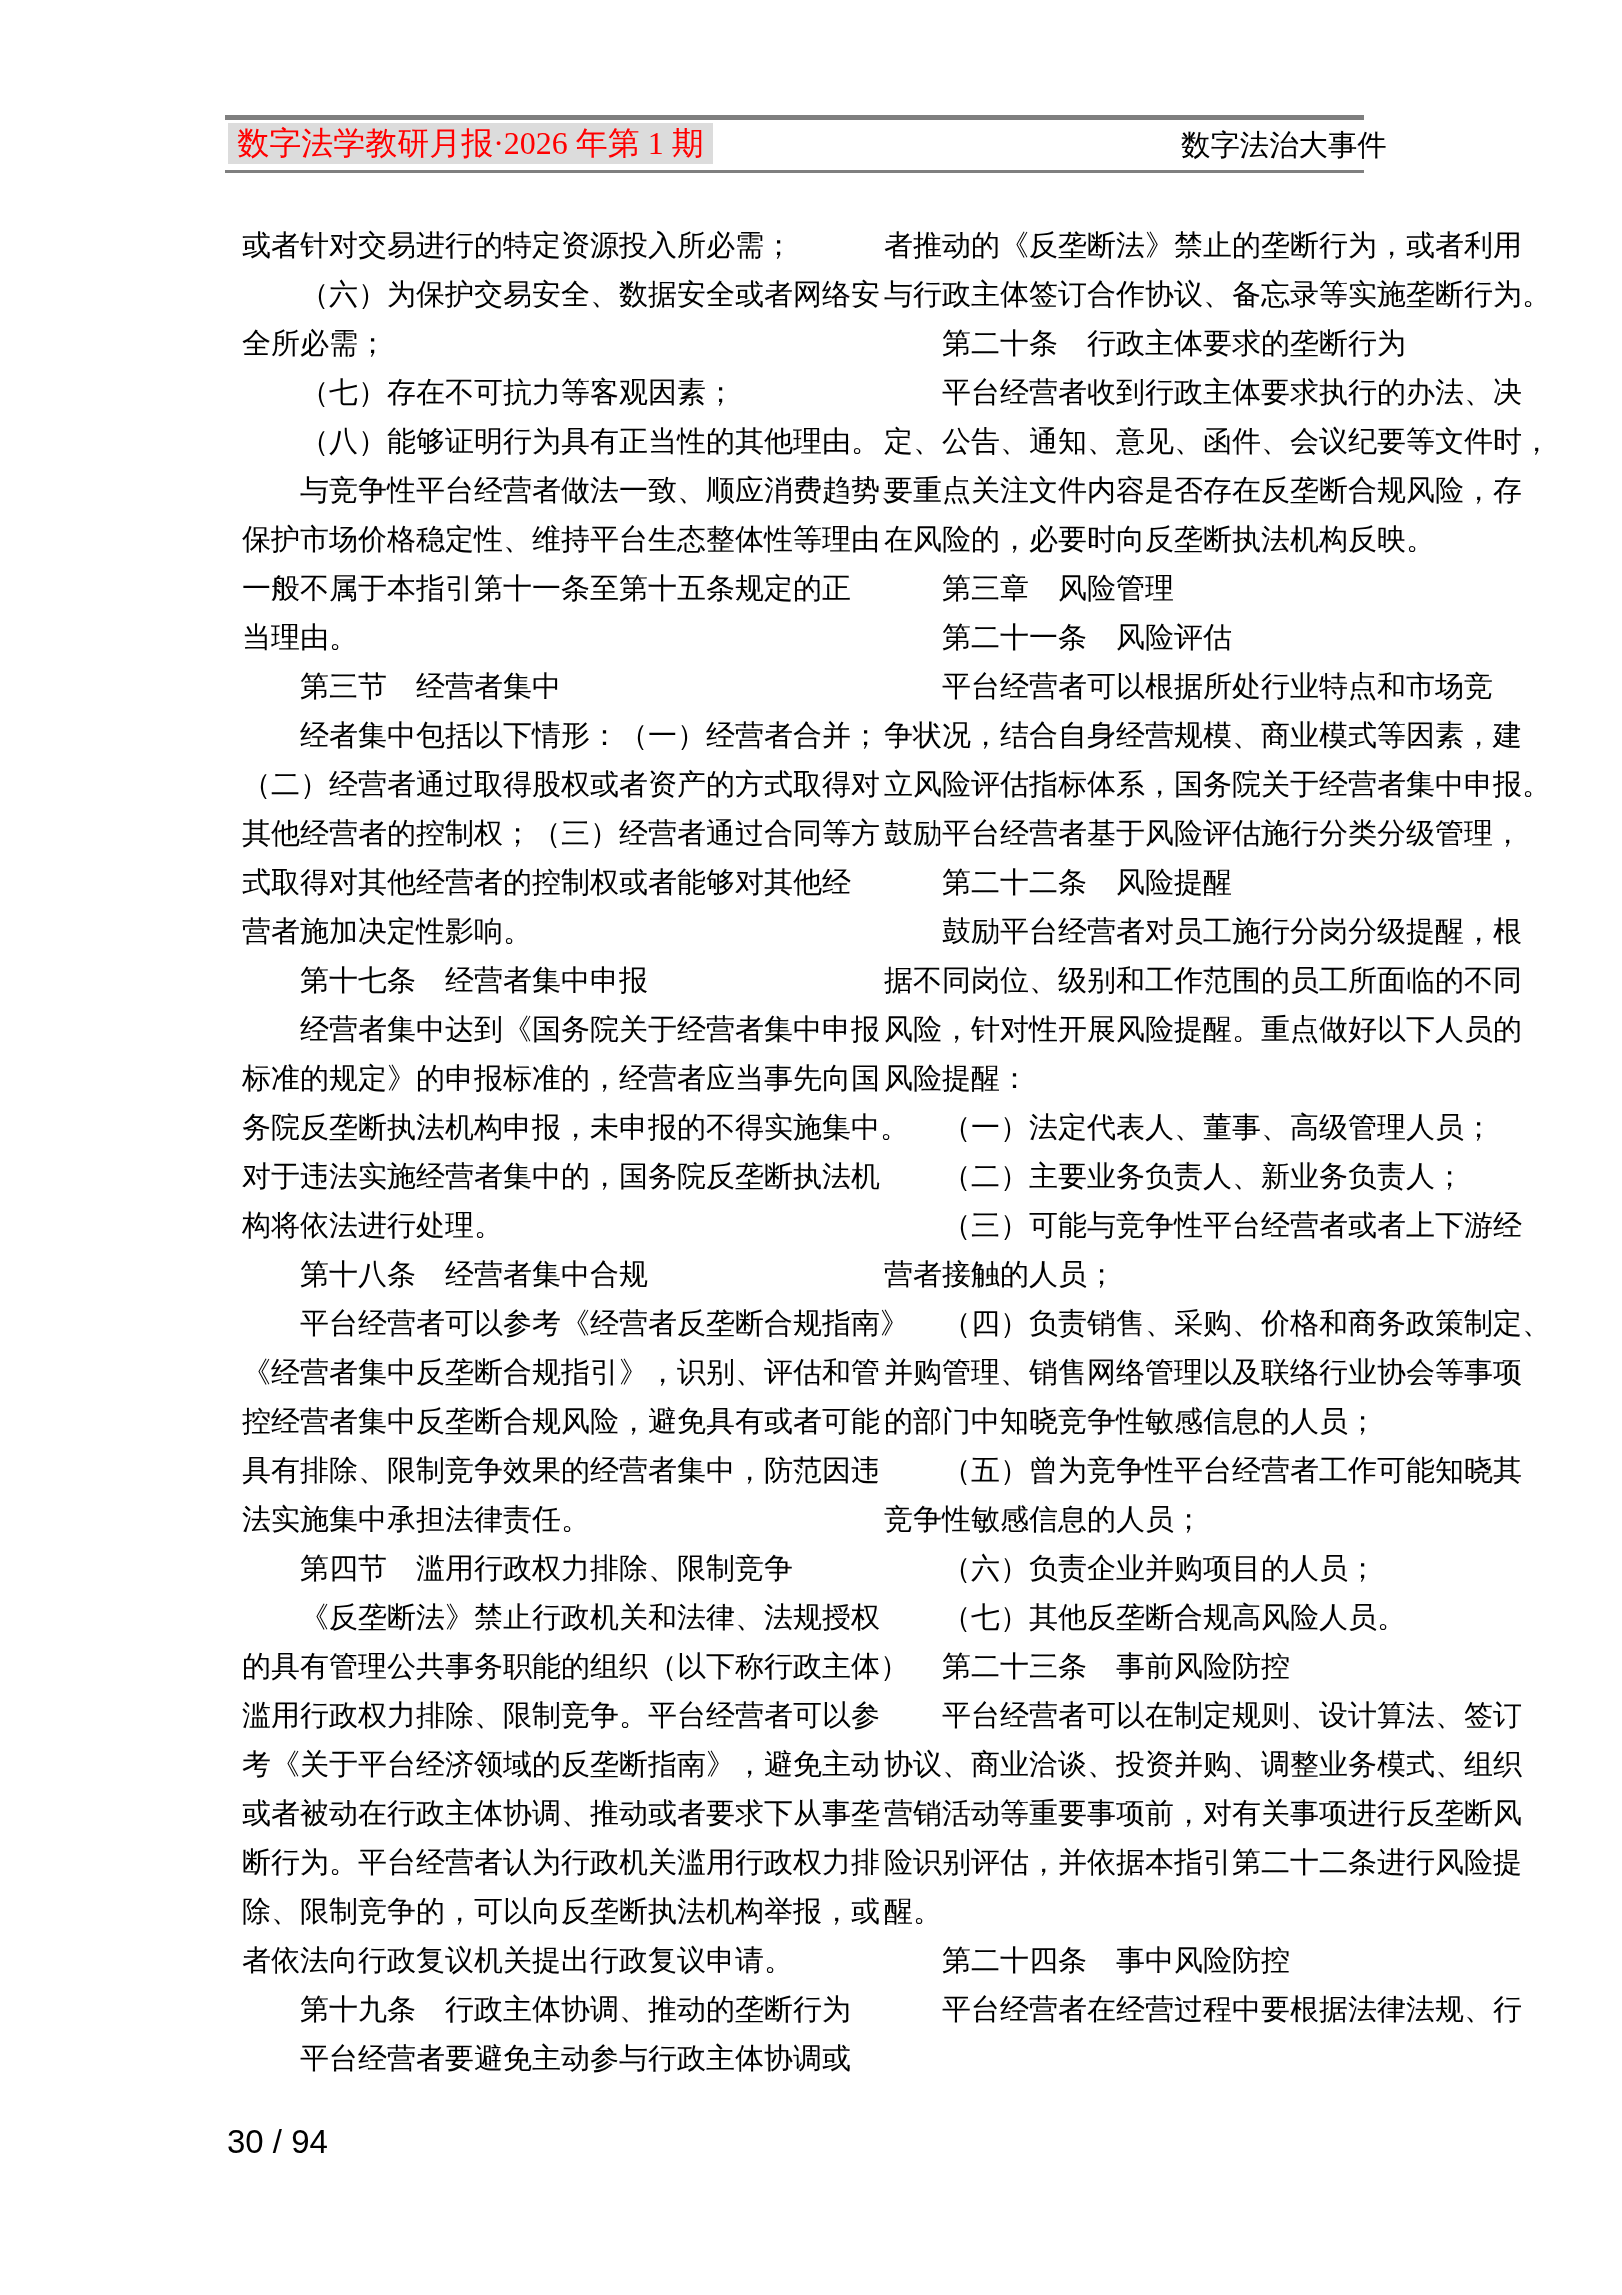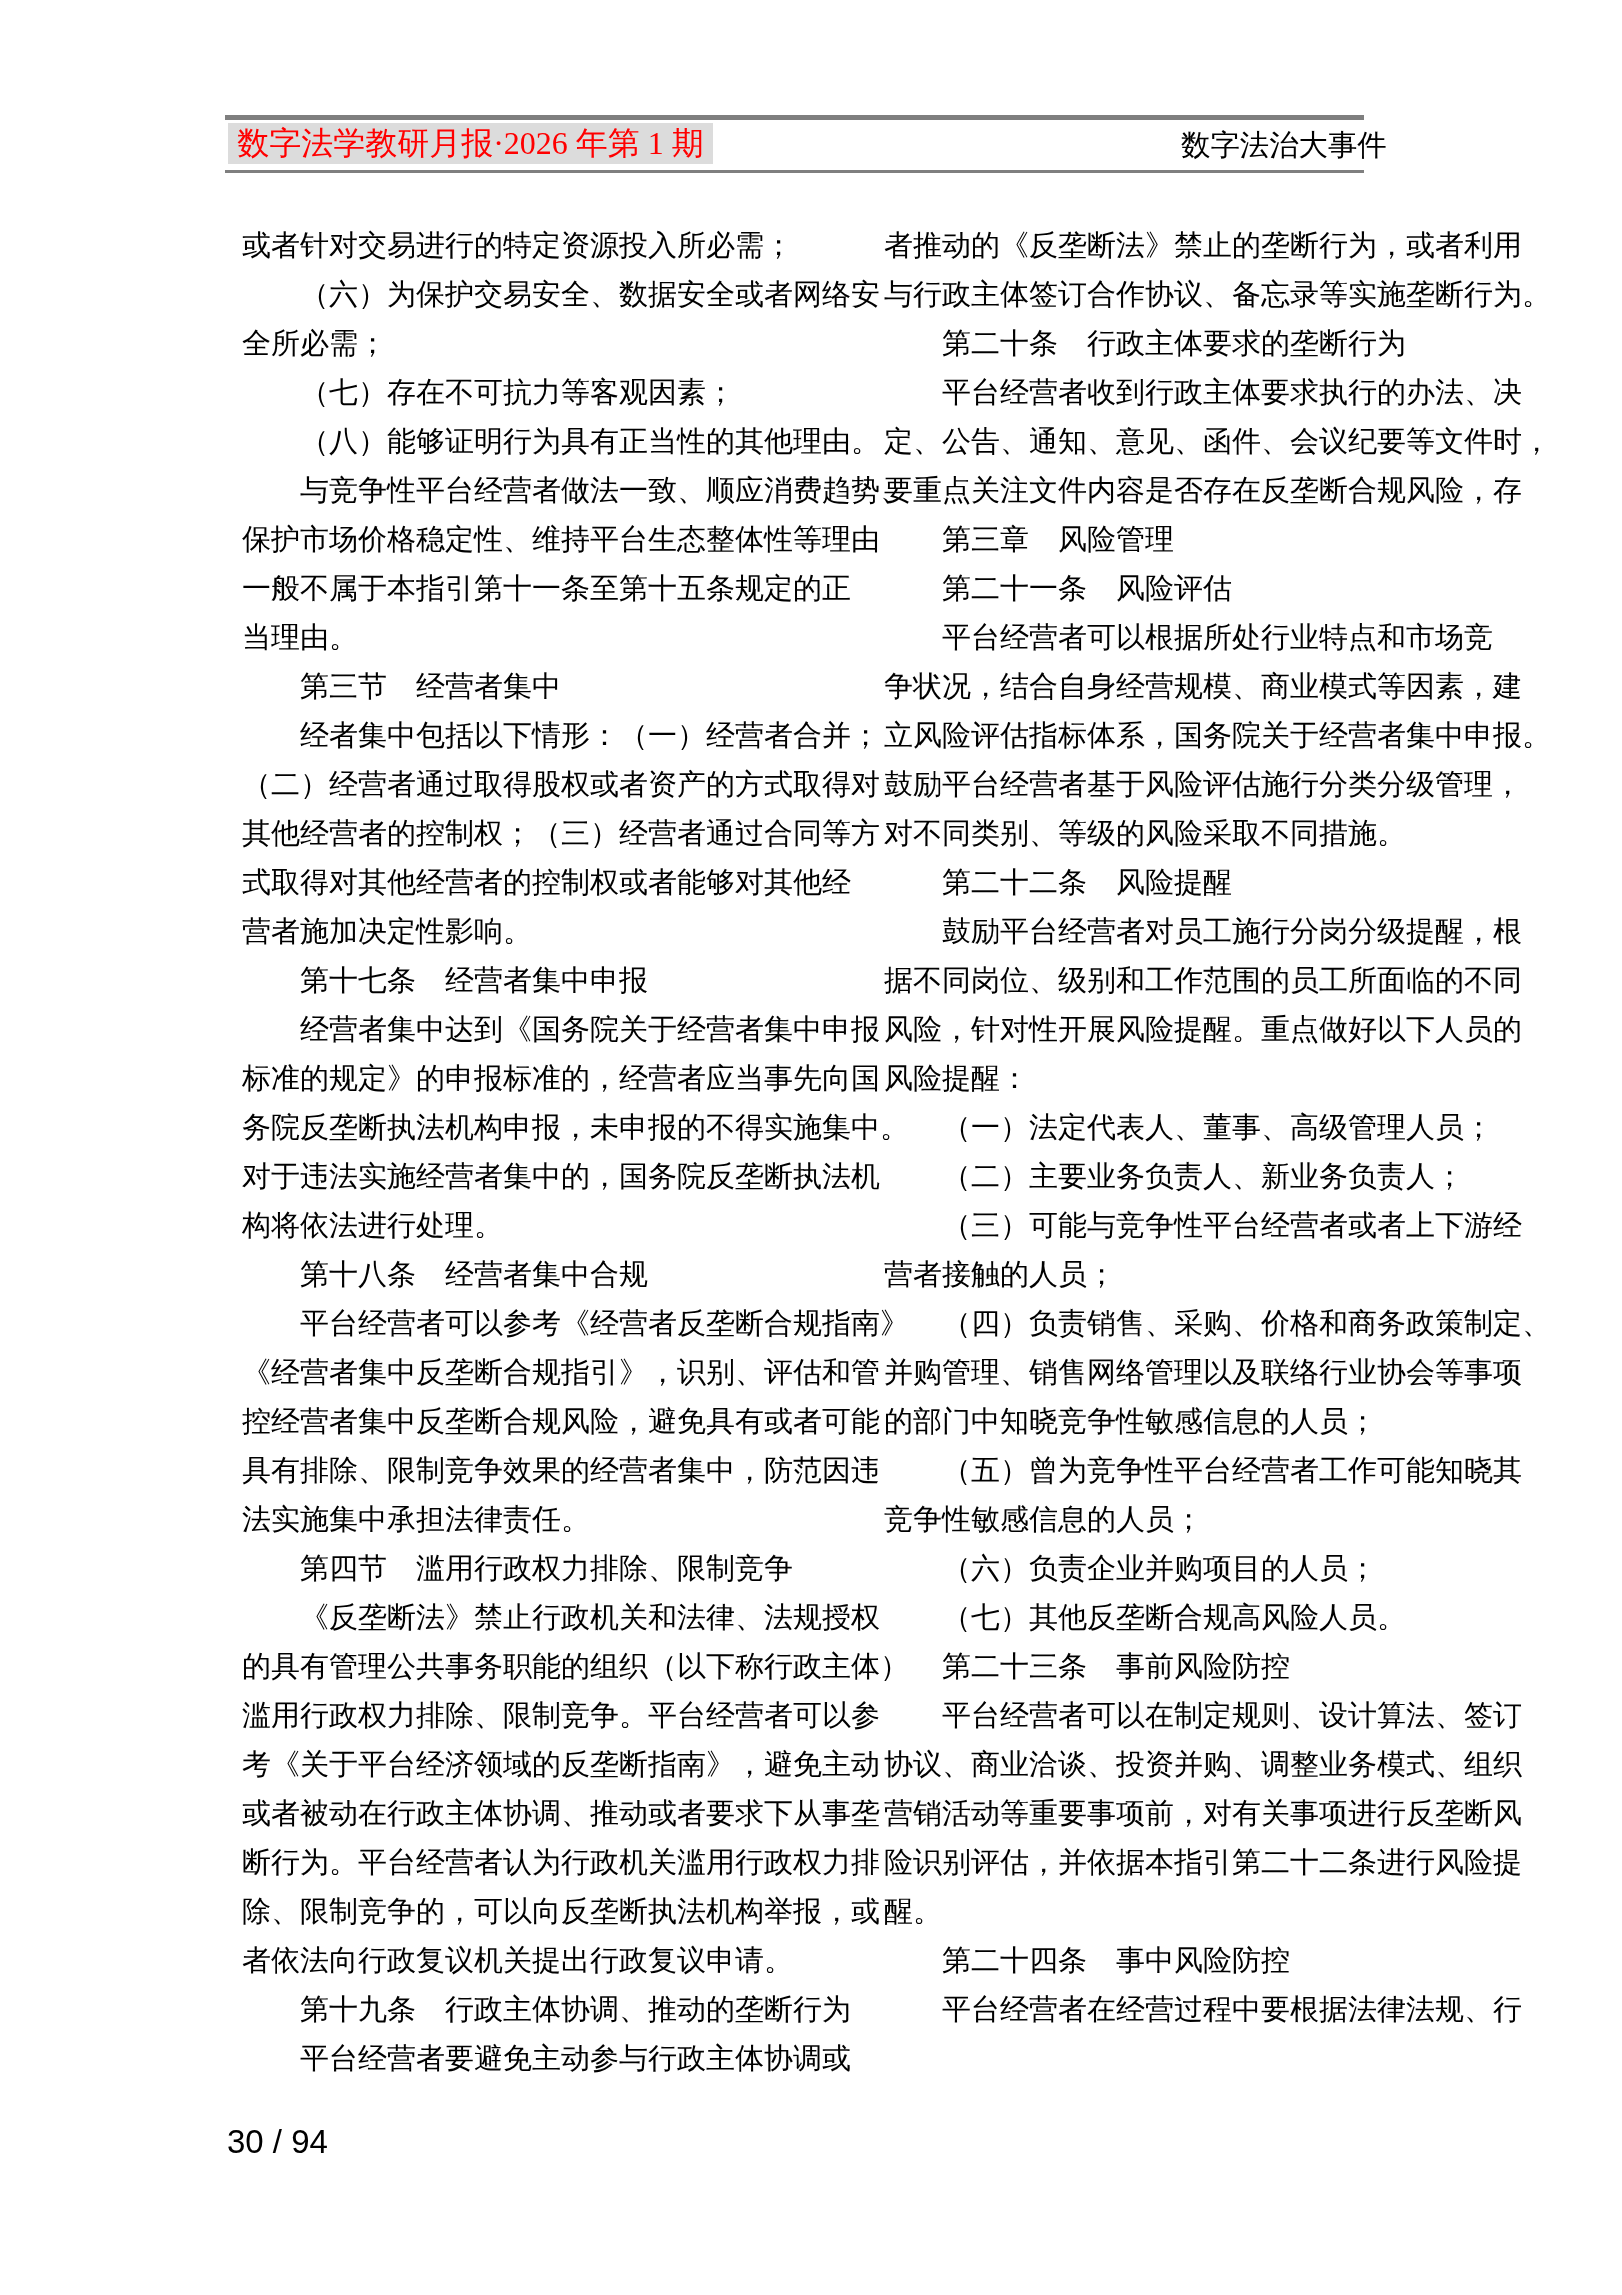--- a/index.html
+++ b/index.html
@@ -100,27 +100,27 @@
       <div class="line">　　平台经营者要避免主动参与行政主体协调或</div>
     </div>
 
   <div class="column column-right">
       <div class="line">者推动的《反垄断法》禁止的垄断行为，或者利用</div>
       <div class="line">与行政主体签订合作协议、备忘录等实施垄断行为。</div>
       <div class="line">　　第二十条　行政主体要求的垄断行为</div>
       <div class="line">　　平台经营者收到行政主体要求执行的办法、决</div>
       <div class="line">定、公告、通知、意见、函件、会议纪要等文件时，</div>
       <div class="line">要重点关注文件内容是否存在反垄断合规风险，存</div>
+      <div class="line">在风险的，必要时向反垄断执法机构反映。</div>
       <div class="line">　　第三章　风险管理</div>
       <div class="line">　　第二十一条　风险评估</div>
       <div class="line">　　平台经营者可以根据所处行业特点和市场竞</div>
       <div class="line">争状况，结合自身经营规模、商业模式等因素，建</div>
       <div class="line">立风险评估指标体系，国务院关于经营者集中申报。</div>
       <div class="line">鼓励平台经营者基于风险评估施行分类分级管理，</div>
-      <div class="line">对不同类别、等级的风险采取不同措施。</div>
       <div class="line">　　第二十二条　风险提醒</div>
       <div class="line">　　鼓励平台经营者对员工施行分岗分级提醒，根</div>
       <div class="line">据不同岗位、级别和工作范围的员工所面临的不同</div>
       <div class="line">风险，针对性开展风险提醒。重点做好以下人员的</div>
       <div class="line">风险提醒：</div>
       <div class="line">　　（一）法定代表人、董事、高级管理人员；</div>
       <div class="line">　　（二）主要业务负责人、新业务负责人；</div>
       <div class="line">　　（三）可能与竞争性平台经营者或者上下游经</div>
       <div class="line">营者接触的人员；</div>
       <div class="line">　　（四）负责销售、采购、价格和商务政策制定、</div>

